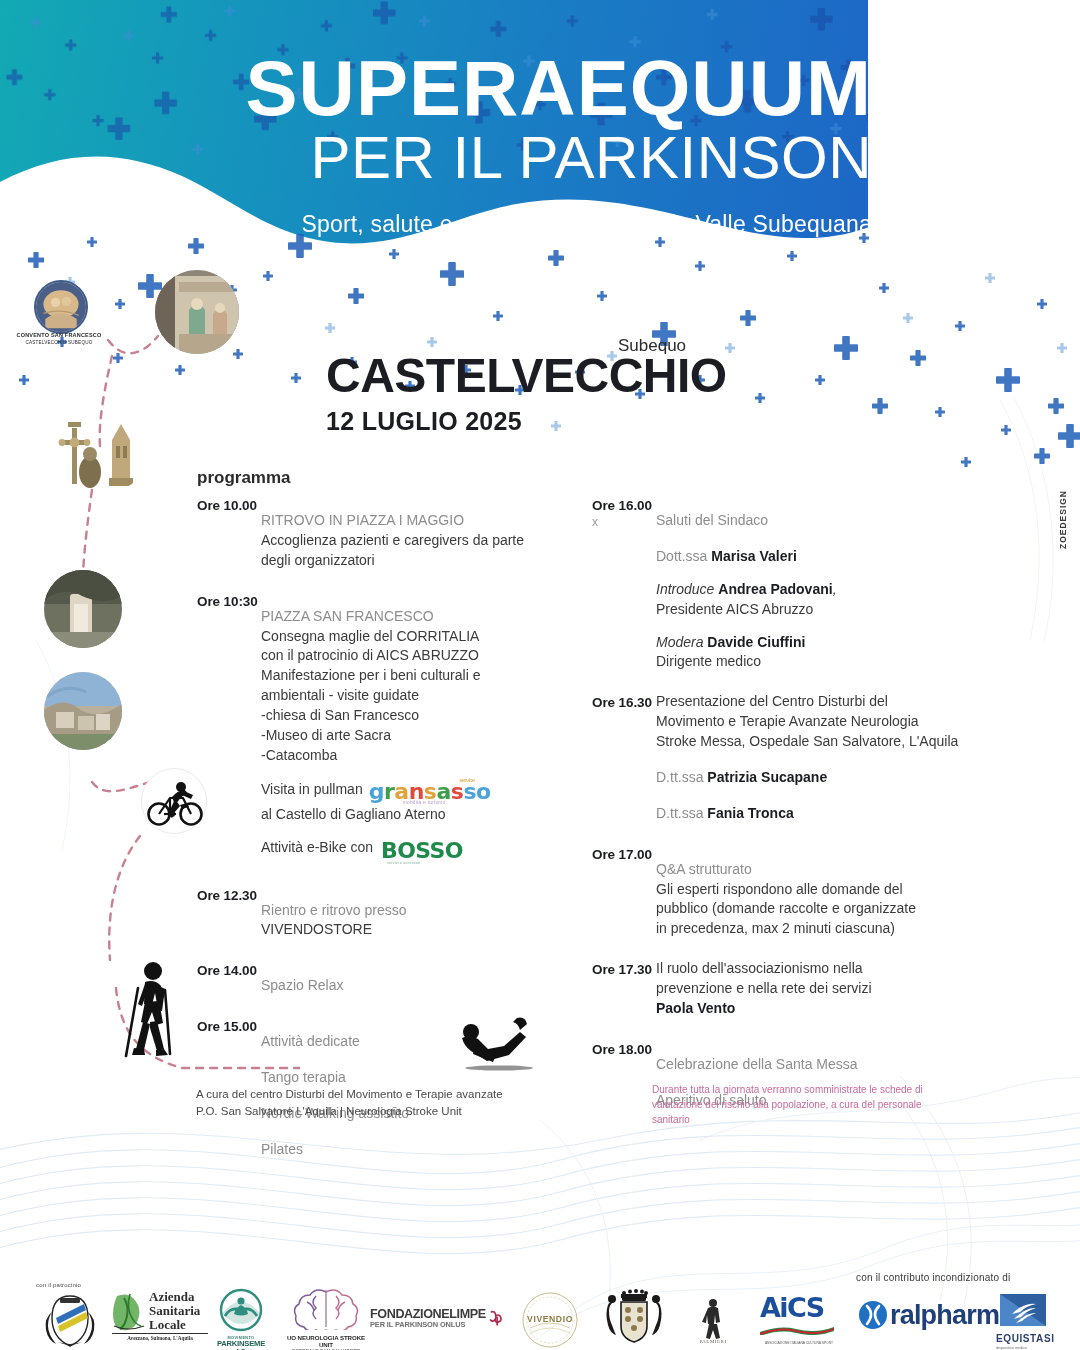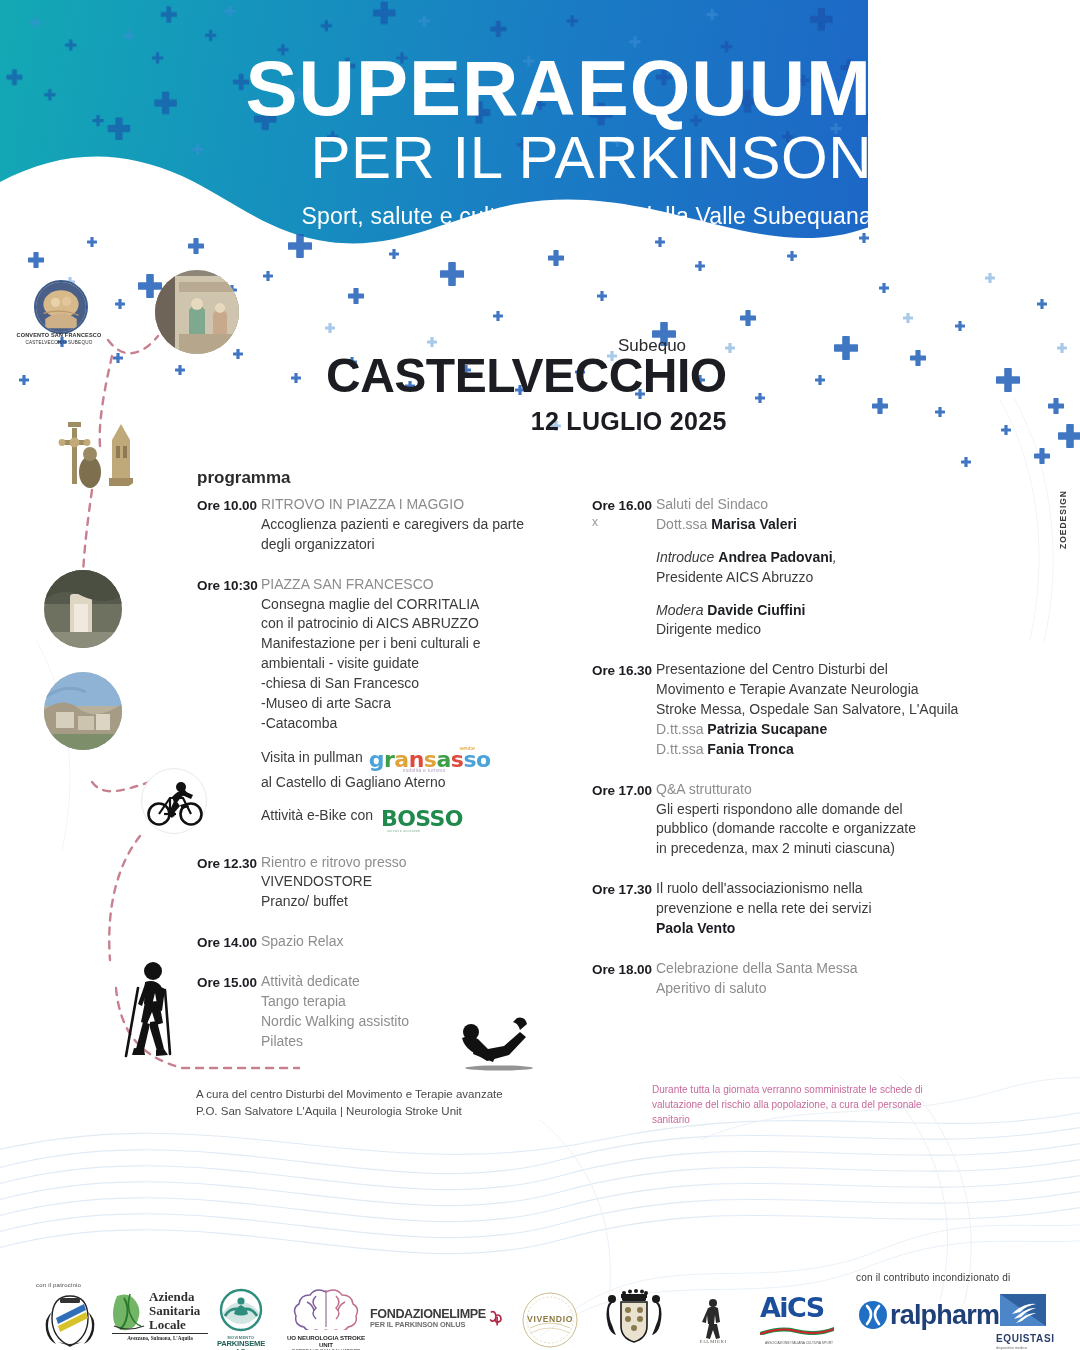--- a/index.html
+++ b/index.html
@@ -30,21 +30,21 @@
   }
   #main-title {
     font-size: 78px; font-weight: 700; color: #ffffff; letter-spacing: 1px;
     line-height: 0.94; text-align: right;
   }
   #sub-title {
     font-size: 60px; font-weight: 400; color: #ffffff; letter-spacing: .5px;
     line-height: 1.02; margin-top: 2px; text-align: right;
   }
   #tagline {
-    font-size: 23px; font-weight: 400; color: #ffffff; margin-top: 14px;
+    font-size: 23px; font-weight: 400; color: #ffffff; margin-top: 22px;
     letter-spacing: .2px; text-align: right;
   }
 
   
   #bg-swirls { position:absolute; inset:0; z-index:0; pointer-events:none; }
 
   
   #lower-crosses { position:absolute; top:230px; left:0; width:1080px; height:240px; z-index:2; }
 
   
@@ -56,21 +56,21 @@
   .pc-inner { width:100%; height:100%; }
 
   .trail-path { position:absolute; left:0; top:0; }
 
   .convento-label {
     position:absolute; width:110px; text-align:center; left:4px; top:62px;
     font-size:5.5px; font-weight:700; color:#2b2b2b; letter-spacing:.2px; line-height:1.35;
   }
 
   
-  #location-block { position:absolute; left:326px; top:352px; z-index:6;text-align:right; }
+  #location-block { position:absolute; left:326px; top:352px; z-index:6; }
   #subequo {
     position:absolute; left:292px; top:-16px;
     font-size:17px; color:#2b2b2b; font-weight:400;
   }
   #city {
     font-size:48px; font-weight:700; letter-spacing:-0.5px; color:#1b1d22; line-height:1;
   }
   #date {
     font-size:25px; font-weight:700; color:#1b1d22; margin-top:7px; letter-spacing:.3px;
   }
@@ -83,21 +83,21 @@
   #col-left  { position:absolute; left:197px; top:495px; width:392px; z-index:6; }
   #col-right { position:absolute; left:592px; top:495px; width:390px; z-index:6; }
 
   .item { display:flex; margin-bottom:20px; }
   .item .time {
     flex:0 0 64px; font-size:13.5px; font-weight:700; color:#1b1d22;
     padding-top:1px; line-height:1.42; letter-spacing:-0.1px;
   }
   .item .body { flex:1; font-size:14px; line-height:1.42; color:#4a4a4a; }
   .item .body .l { display:block; }
-  .item .body .l.dim   { color:#8d8d8d; }
+  .item .body .l.dim   { color:#8d8d8d;margin-top:16px; }
   .item .body .l.dark  { color:#3b3b3b; }
   .item .body .l.bold  { font-weight:700; color:#1b1d22; }
   .item .body .l.ital  { font-style:italic; color:#3b3b3b; }
   .item .body .gap { display:block; height:13px; }
   .ib { font-weight:700; color:#1b1d22; font-style:normal;text-align:right; }
   .ii { font-style:italic;margin-top:28px; }
 
   .stray-x {
     position:absolute; left:0; top:20px; font-size:12px; color:#9a9a9a;
   }
@@ -544,21 +544,20 @@
         <span class="l dark">al Castello di Gagliano Aterno</span>
         <span class="gap"></span>
         <span class="l dark"><span>Attività e-Bike con</span><span class="bosso-wrap"><span class="bosso-txt">BOSSO</span><span class="bosso-sub">servizi e accessori</span></span></span>
       </div>
     </div>
     <div class="item">
       <div class="time">Ore 12.30</div>
       <div class="body">
         <span class="l dim">Rientro e ritrovo presso</span>
         <span class="l dark">VIVENDOSTORE</span>
-        <span class="l dark">Pranzo/ buffet</span>
       </div>
     </div>
     <div class="item">
       <div class="time">Ore 14.00</div>
       <div class="body">
         <span class="l dim">Spazio Relax</span>
       </div>
     </div>
     <div class="item">
       <div class="time">Ore 15.00</div>

